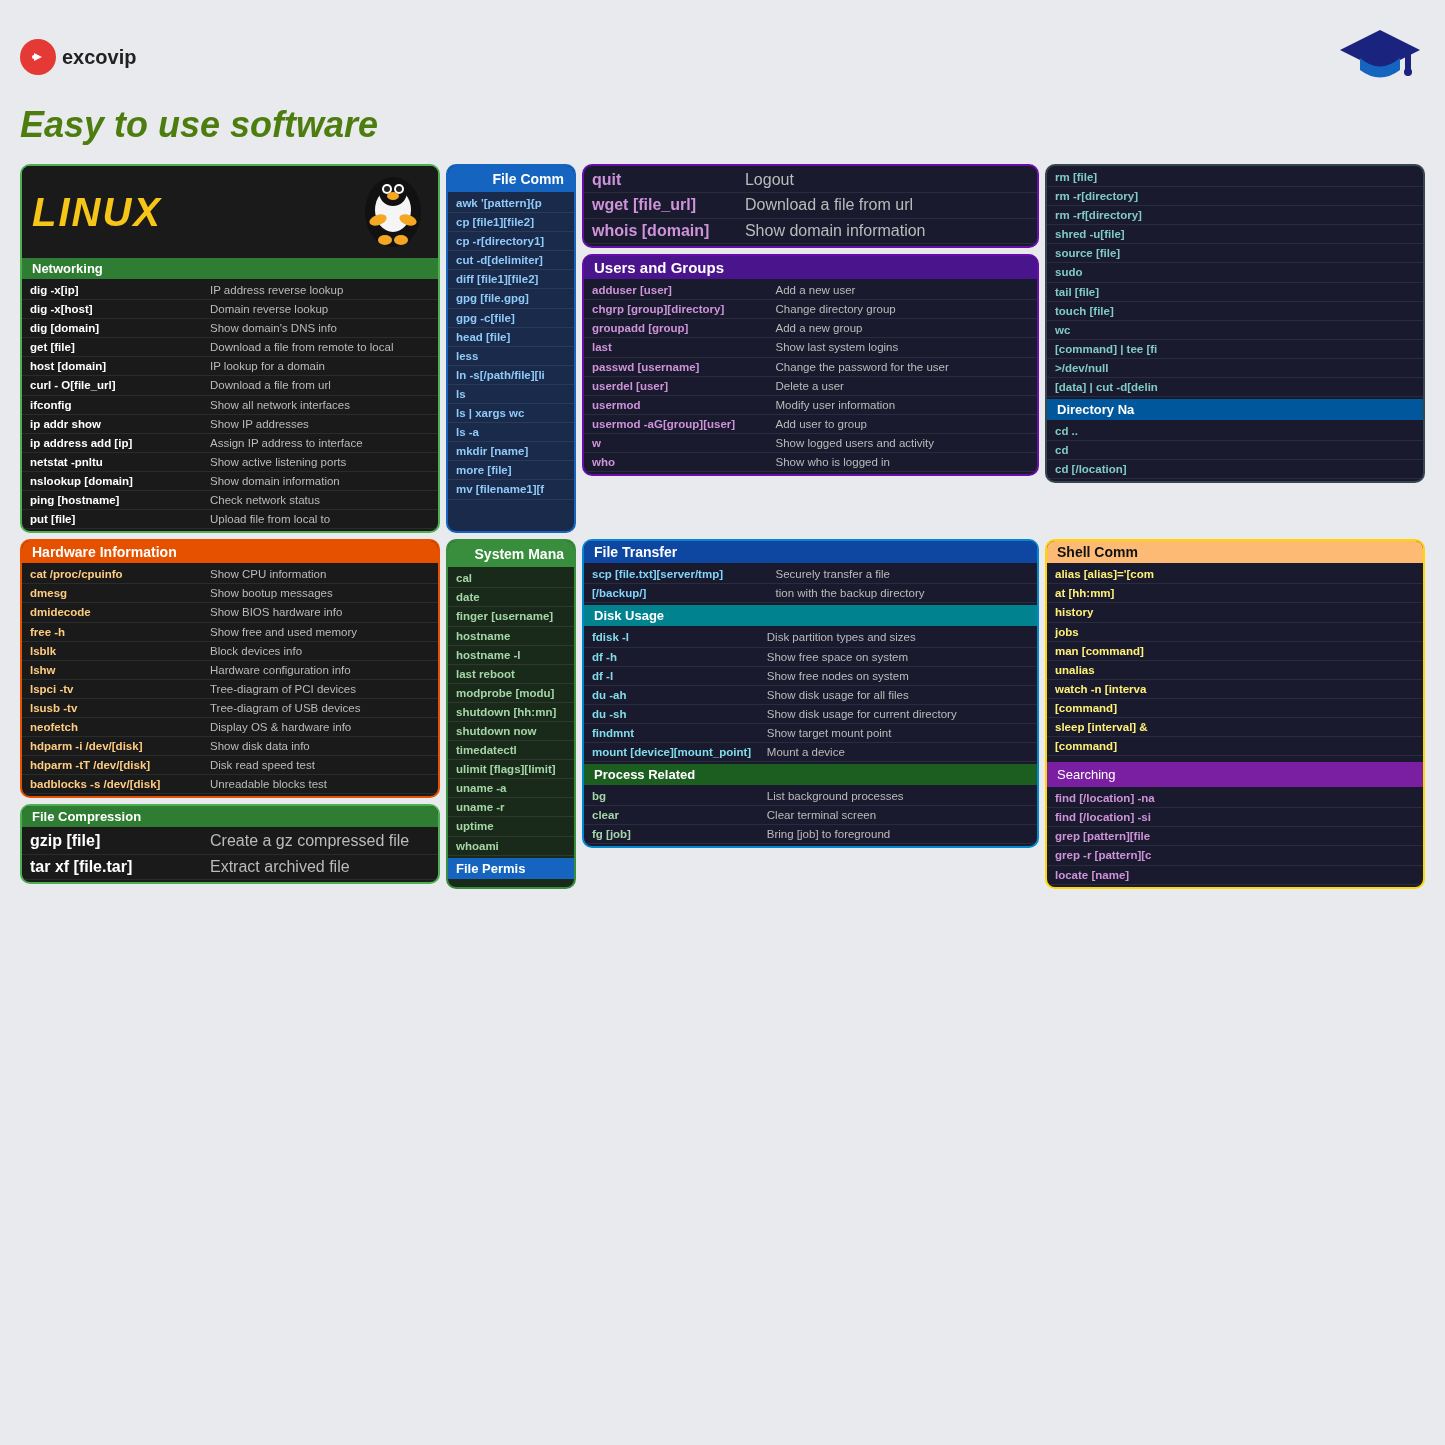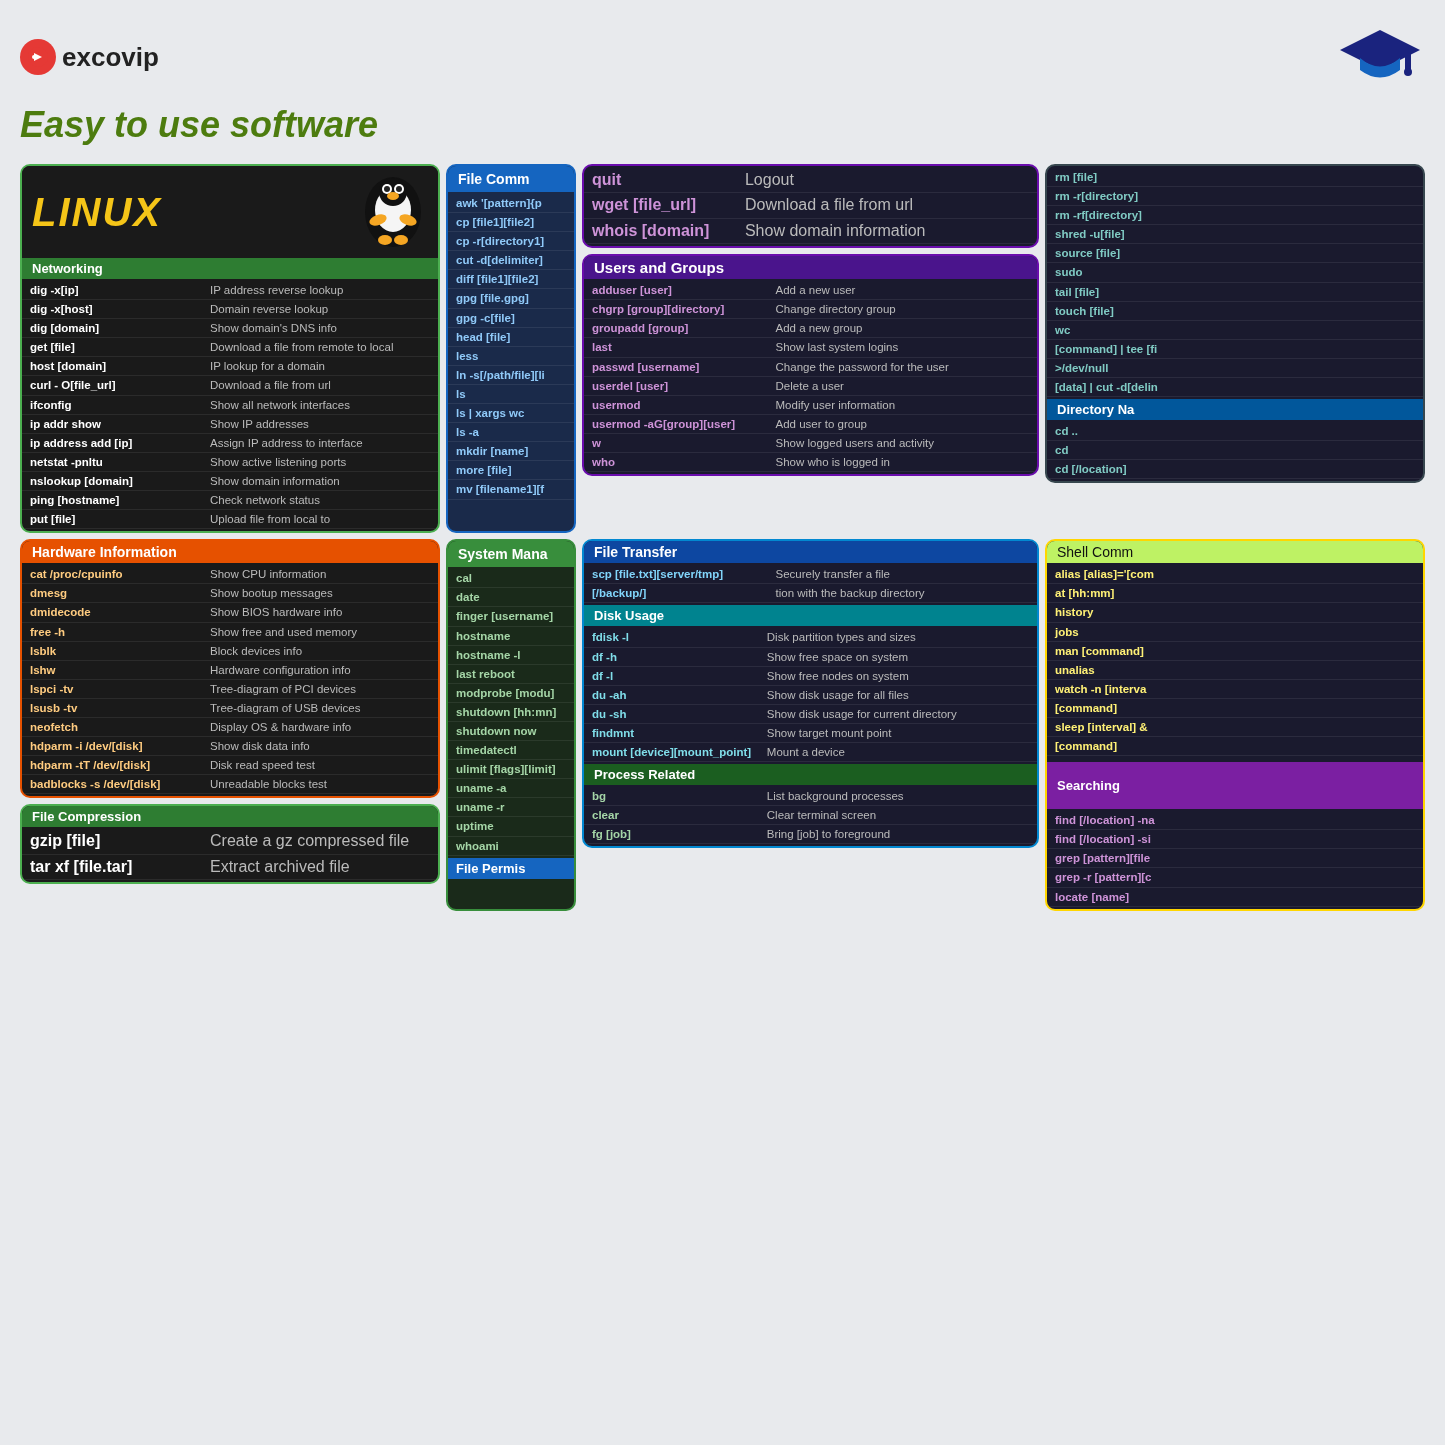--- a/index.html
+++ b/index.html
@@ -33,40 +33,41 @@
       background: #e53935;
       border-radius: 50%;
       display: flex;
       align-items: center;
       justify-content: center;
       color: white;
       font-size: 18px;
       font-weight: bold;
     }
     .logo-text {
-      font-size: 26px;
+      font-size: 20px;
       font-weight: bold;
       color: #222;
     }
     .page-title {
       font-size: 36px;
       font-weight: 900;
       font-style: italic;
       color: #4d7c0f;
       margin-bottom: 18px;
     }
     .card {
       border-radius: 10px;
       overflow: hidden;
       font-size: 11.5px;
     }
     .card-header {
       padding: 5px 10px;
       font-weight: bold;
       font-size: 14px;
+      text-align: right;
     }
     .card-body {
       padding: 2px 0;
     }
     .cmd-row {
       display: grid;
       grid-template-columns: 45% 55%;
       padding: 1px 8px;
       border-bottom: 1px solid rgba(255,255,255,0.08);
       line-height: 1.4;
@@ -212,21 +213,21 @@
       border: 2px solid #4caf50;
       border-radius: 10px;
       overflow: hidden;
     }
     .file-compress-card .section-header { background: #2e7d32; }
     .file-compress-card .cmd-row { color: #eee; }
     .file-compress-card .cmd { color: #fff; }
     .file-compress-card .desc { color: #bbb; }
 
     .searching-section { margin-top: 4px; }
-    .searching-header { background: #7b1fa2; color: white; padding: 16px 10px; font-weight: bold; font-size: 13px; }
+    .searching-header { background: #7b1fa2; color: white; padding: 5px 10px; font-weight: normal; font-size: 13px; }
   </style>
 </head>
 <body>
 
 <div class="page">
 
   <div class="header">
     <div class="logo">
       <div class="logo-icon">
         <svg width="24" height="24" viewBox="0 0 24 24">
@@ -689,21 +690,21 @@
           <div class="cmd-row" style="grid-template-columns:40% 60%; color:#eee">
               <span class="cmd" style="color:#a5d6a7">fg [job]</span>
               <span class="desc" style="color:#bbb">Bring [job] to foreground</span>
             </div>
         </div>
       </div>
     </div>
 
     <div class="col4">
       <div class="card shell-card">
-        <div class="section-header" style="background:#bef264; color:#111; font-size:14px; font-weight:400;">Shell Comm</div>
+        <div class="section-header" style="background:#fdba74; color:#111; font-size:14px; font-weight:700;">Shell Comm</div>
         <div class="card-body">
           <div class="cmd-row">
               <span class="cmd" style="color:#fff176">alias [alias]='[com</span>
             </div>
           <div class="cmd-row">
               <span class="cmd" style="color:#fff176">at [hh:mm]</span>
             </div>
           <div class="cmd-row">
               <span class="cmd" style="color:#fff176">history</span>
             </div>

